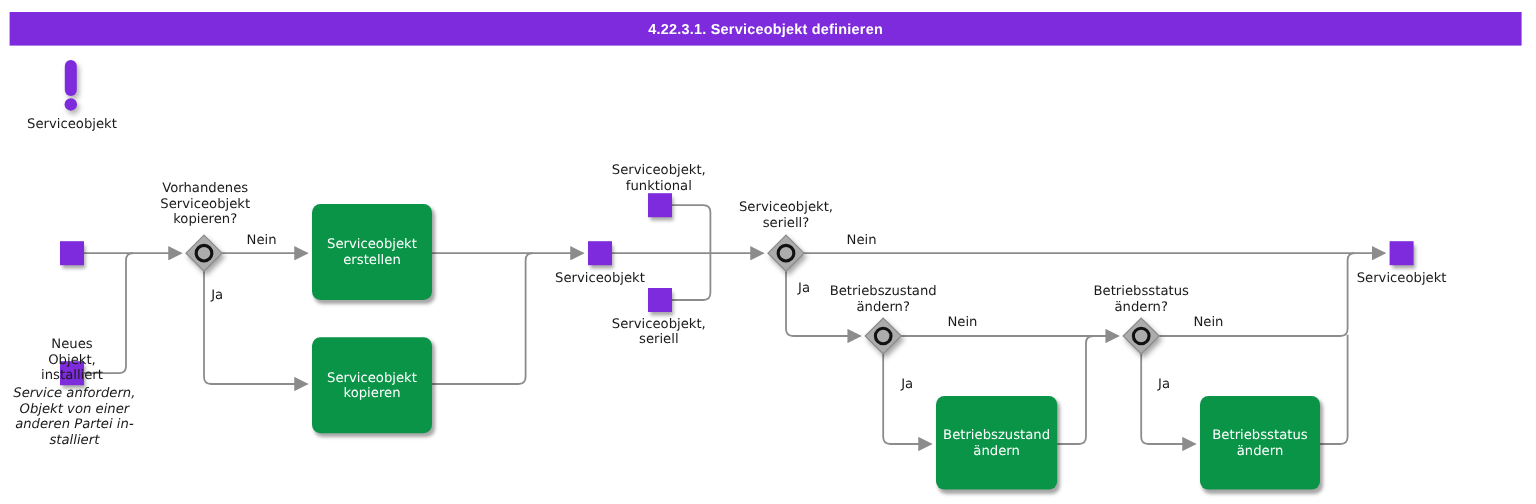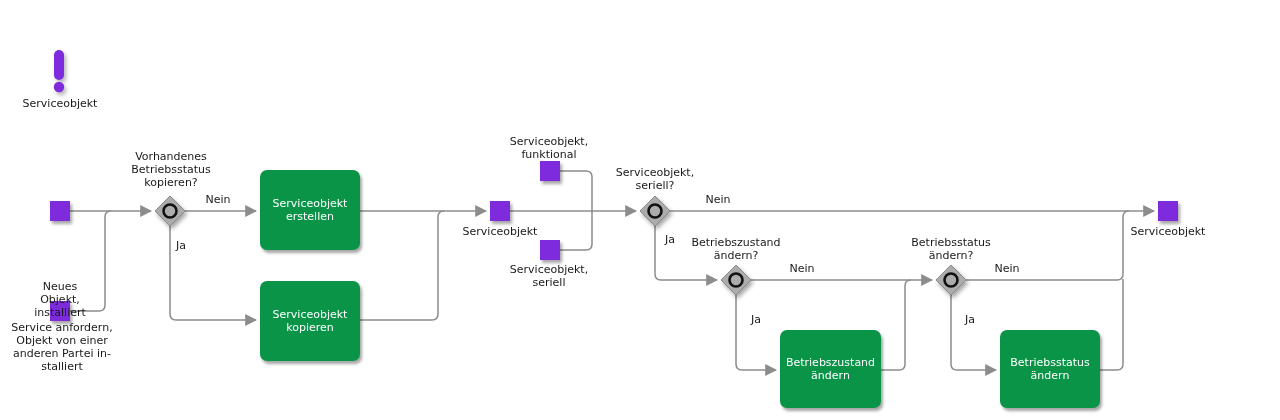--- a/index.html
+++ b/index.html
@@ -40,20 +40,23 @@
     position:absolute;color:var(--text);
     font:11px/13px "DejaVu Sans",sans-serif;
     text-align:center;white-space:pre-line;
   }
 </style>
 </head>
 <body>
 
 <div class="canvas">
 
+  <div class="titlebar">
+    <span>4.22.3.1. Serviceobjekt definieren</span>
+  </div>
 
   <svg class="layer" width="1280" height="420" viewBox="0 0 1280 420">
     <defs>
       <marker id="arrow" viewBox="0 0 10 10" refX="9" refY="5" markerWidth="8" markerHeight="8" orient="auto">
         <path class="arrowhead" d="M0,0 L10,5 L0,10 z"></path>
       </marker>
     </defs>
 
     <g>
       <rect class="excl" x="54" y="50" width="10" height="30" rx="5"></rect>
@@ -103,42 +106,42 @@
   <div class="event" style="left:50px;top:201px;"></div>
   <div class="event" style="left:50px;top:301px;"></div>
   <div class="event" style="left:490px;top:201px;"></div>
   <div class="event" style="left:540px;top:161px;"></div>
   <div class="event" style="left:540px;top:240px;"></div>
   <div class="event" style="left:1158px;top:201px;"></div>
 
   <div class="lbl" style="left:10px;top:238px;width:100px;margin-top:42px;">Neues
 Objekt,
 installiert</div>
-  <div class="lbl" style="left:0px;top:321px;width:124px;">Service anfordern,
+  <div class="lbl" style="left:0px;top:321px;width:124px;font-style:italic;">Service anfordern,
 Objekt von einer
 anderen Partei in-
 stalliert</div>
   <div class="lbl" style="left:450px;top:225px;width:100px;">Serviceobjekt</div>
   <div class="lbl" style="left:499px;top:135px;width:100px;">Serviceobjekt,
 funktional</div>
   <div class="lbl" style="left:499px;top:263px;width:100px;">Serviceobjekt,
 seriell</div>
   <div class="lbl" style="left:1118px;top:225px;width:100px;">Serviceobjekt</div>
 
   <div class="task" style="left:260px;top:170px;width:100px;height:80px;">Serviceobjekt
 erstellen</div>
   <div class="task" style="left:260px;top:281px;width:100px;height:80px;">Serviceobjekt
 kopieren</div>
   <div class="task" style="left:780px;top:330px;width:101px;height:78px;">Betriebszustand
 ändern</div>
   <div class="task" style="left:1000px;top:330px;width:100px;height:78px;">Betriebsstatus
 ändern</div>
 
   <div class="lbl" style="left:111px;top:150px;width:120px;">Vorhandenes
-Betriebsstatus
+Serviceobjekt
 kopieren?</div>
   <div class="lbl" style="left:605px;top:166px;width:100px;">Serviceobjekt,
 seriell?</div>
   <div class="lbl" style="left:686px;top:236px;width:100px;">Betriebszustand
 ändern?</div>
   <div class="lbl" style="left:901px;top:236px;width:100px;">Betriebsstatus
 ändern?</div>
 
   <div class="lbl" style="left:198px;top:193px;width:40px;">Nein</div>
   <div class="lbl" style="left:166px;top:239px;width:30px;">Ja</div>

